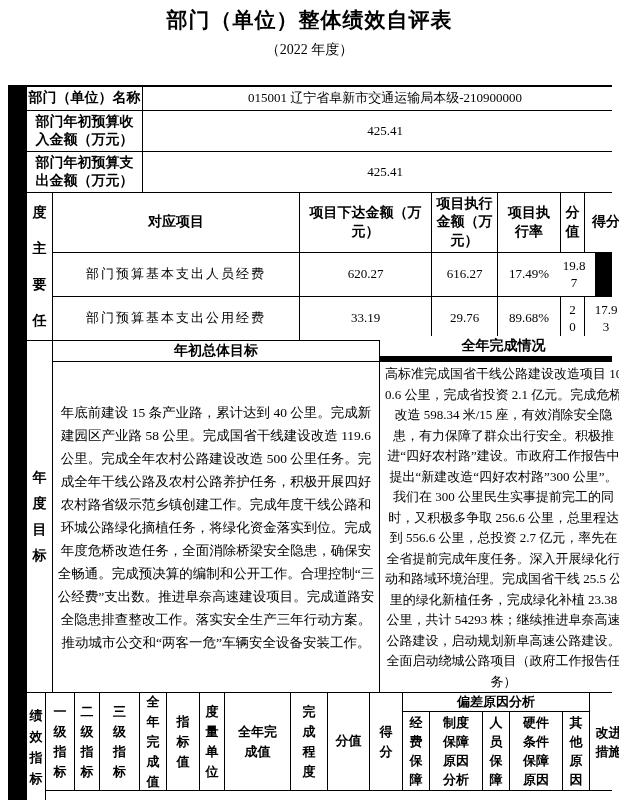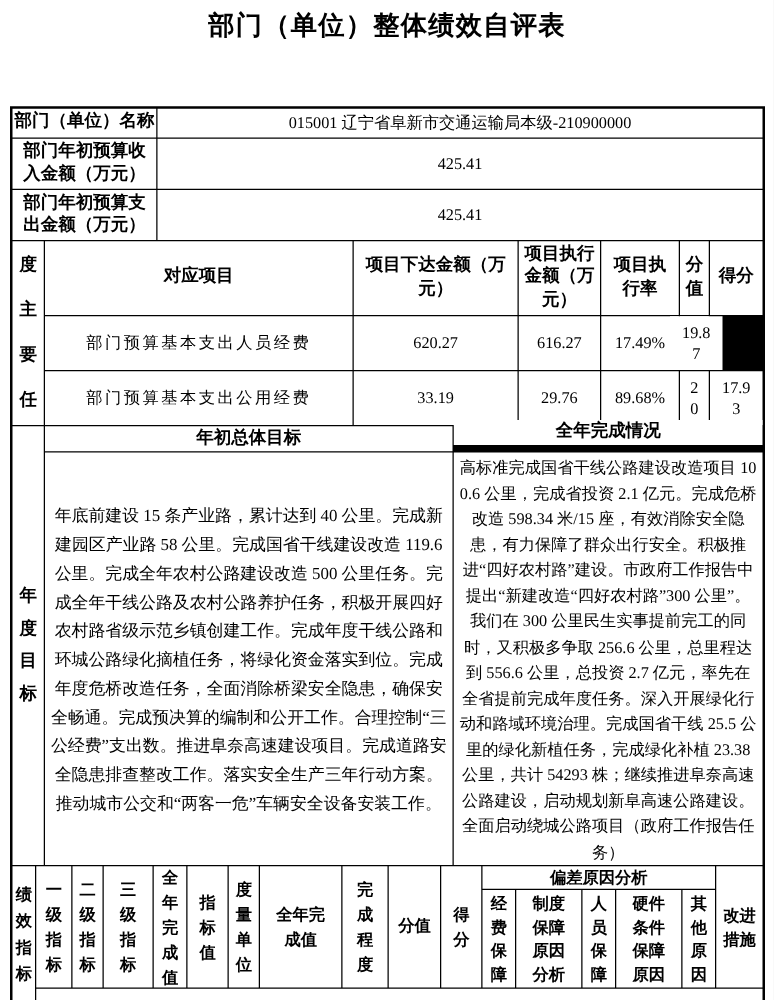--- a/index.html
+++ b/index.html
@@ -4,36 +4,37 @@
 <style>
   html,body{margin:0;padding:0;background:#fff;}
   .page{position:relative;width:619px;height:800px;background:#fff;color:#000;
         font-family:"Liberation Serif","DejaVu Serif",serif;overflow:hidden;}
   .title{position:absolute;top:6px;left:0;width:619px;text-align:center;
          font-size:21px;font-weight:bold;letter-spacing:1px;}
   .subtitle{position:absolute;top:41px;left:0;width:619px;text-align:center;font-size:14px;}
   
   .tbl{position:absolute;left:8px;top:85px;width:604px;height:715px;background:#000;}
   .c{position:absolute;background:#fff;display:flex;align-items:center;justify-content:center;
-     text-align:center;font-size:13px;line-height:1.3;word-break:break-all;overflow:hidden;}
+     text-align:center;font-size:13px;line-height:1.3;word-break:break-all;overflow:hidden;margin-left:17px;}
   .b{font-weight:bold;}
   .iw{display:block;margin:0 auto;word-break:break-all;}
   .f14{font-size:14px;}
   .ls{letter-spacing:2px;}
   .para{display:block;padding:2px 4px;text-align:center;}
   .para-goal{font-size:13.5px;line-height:23px;}
   .para-done{font-size:13px;line-height:20.5px;align-items:flex-start;}
   .vstack{line-height:36px;}
 </style>
 </head>
 <body>
 
 <div class="page">
 
   <div class="title">部门（单位）整体绩效自评表</div>
+  <div class="subtitle">（2022 年度）</div>
 
   <div class="tbl">
 
     <div class="c b f14" style="left:2px;top:2px;width:115px;height:23px">部门（单位）名称</div>
     <div class="c" style="left:118px;top:2px;width:484px;height:23px">015001 辽宁省阜新市交通运输局本级-210900000</div>
 
     <div class="c b f14" style="left:2px;top:26px;width:115px;height:40px">
         <span class="iw" style="width:100px">部门年初预算收入金额（万元）</span>
       </div>
     <div class="c" style="left:118px;top:26px;width:484px;height:40px">425.41</div>

